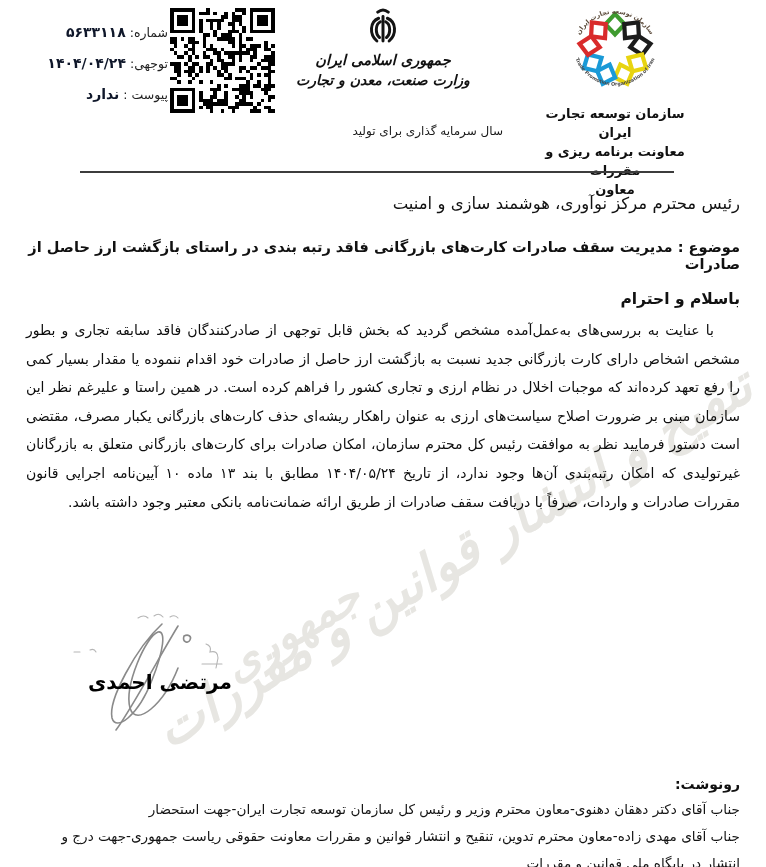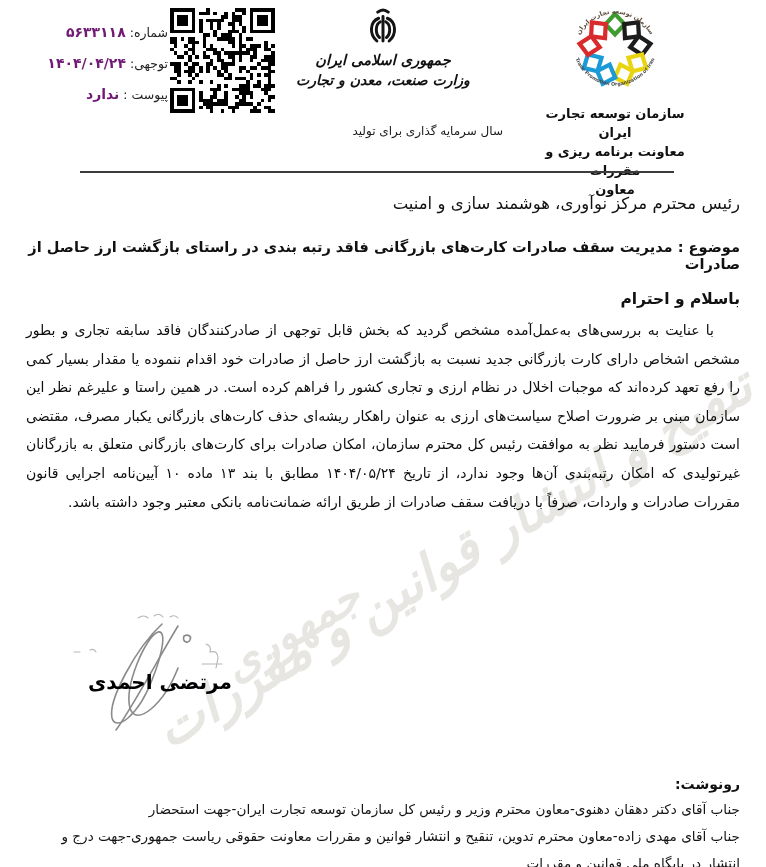--- a/index.html
+++ b/index.html
@@ -6,21 +6,21 @@
   html,body { background:#fff; }
   .page {
     position:relative; width:766px; height:867px; margin:0 auto;
     background:#ffffff; overflow:hidden;
     font-family:"DejaVu Sans", sans-serif;
     color:#111; direction:rtl;
   }
   
   .meta-block { position:absolute; left:28px; top:24px; width:140px; direction:rtl; text-align:right; }
   .meta-row { font-size:12.5px; color:#222; margin-bottom:15px; white-space:nowrap; }
-  .meta-row b { font-size:14px; font-weight:700; color:#701a75; }
+  .meta-row b { font-size:14px; font-weight:700; color:#0f172a; }
   
   .qr { position:absolute; left:170px; top:8px; width:105px; height:105px; }
   
   .center-block { position:absolute; left:283px; top:6px; width:200px; text-align:center; }
   .emblem { display:block; margin:0 auto 2px auto; }
   .calli-1 { font-size:14.5px; font-weight:700; font-style:italic; line-height:20px; }
   .calli-2 { font-size:14px;  font-weight:700; font-style:italic; line-height:20px; }
   .slogan  { position:absolute; left:263px; top:124px; width:240px; font-size:12px; color:#1a1a1a; }
   
   .org-block { position:absolute; left:535px; top:2px; width:160px; text-align:center; }

